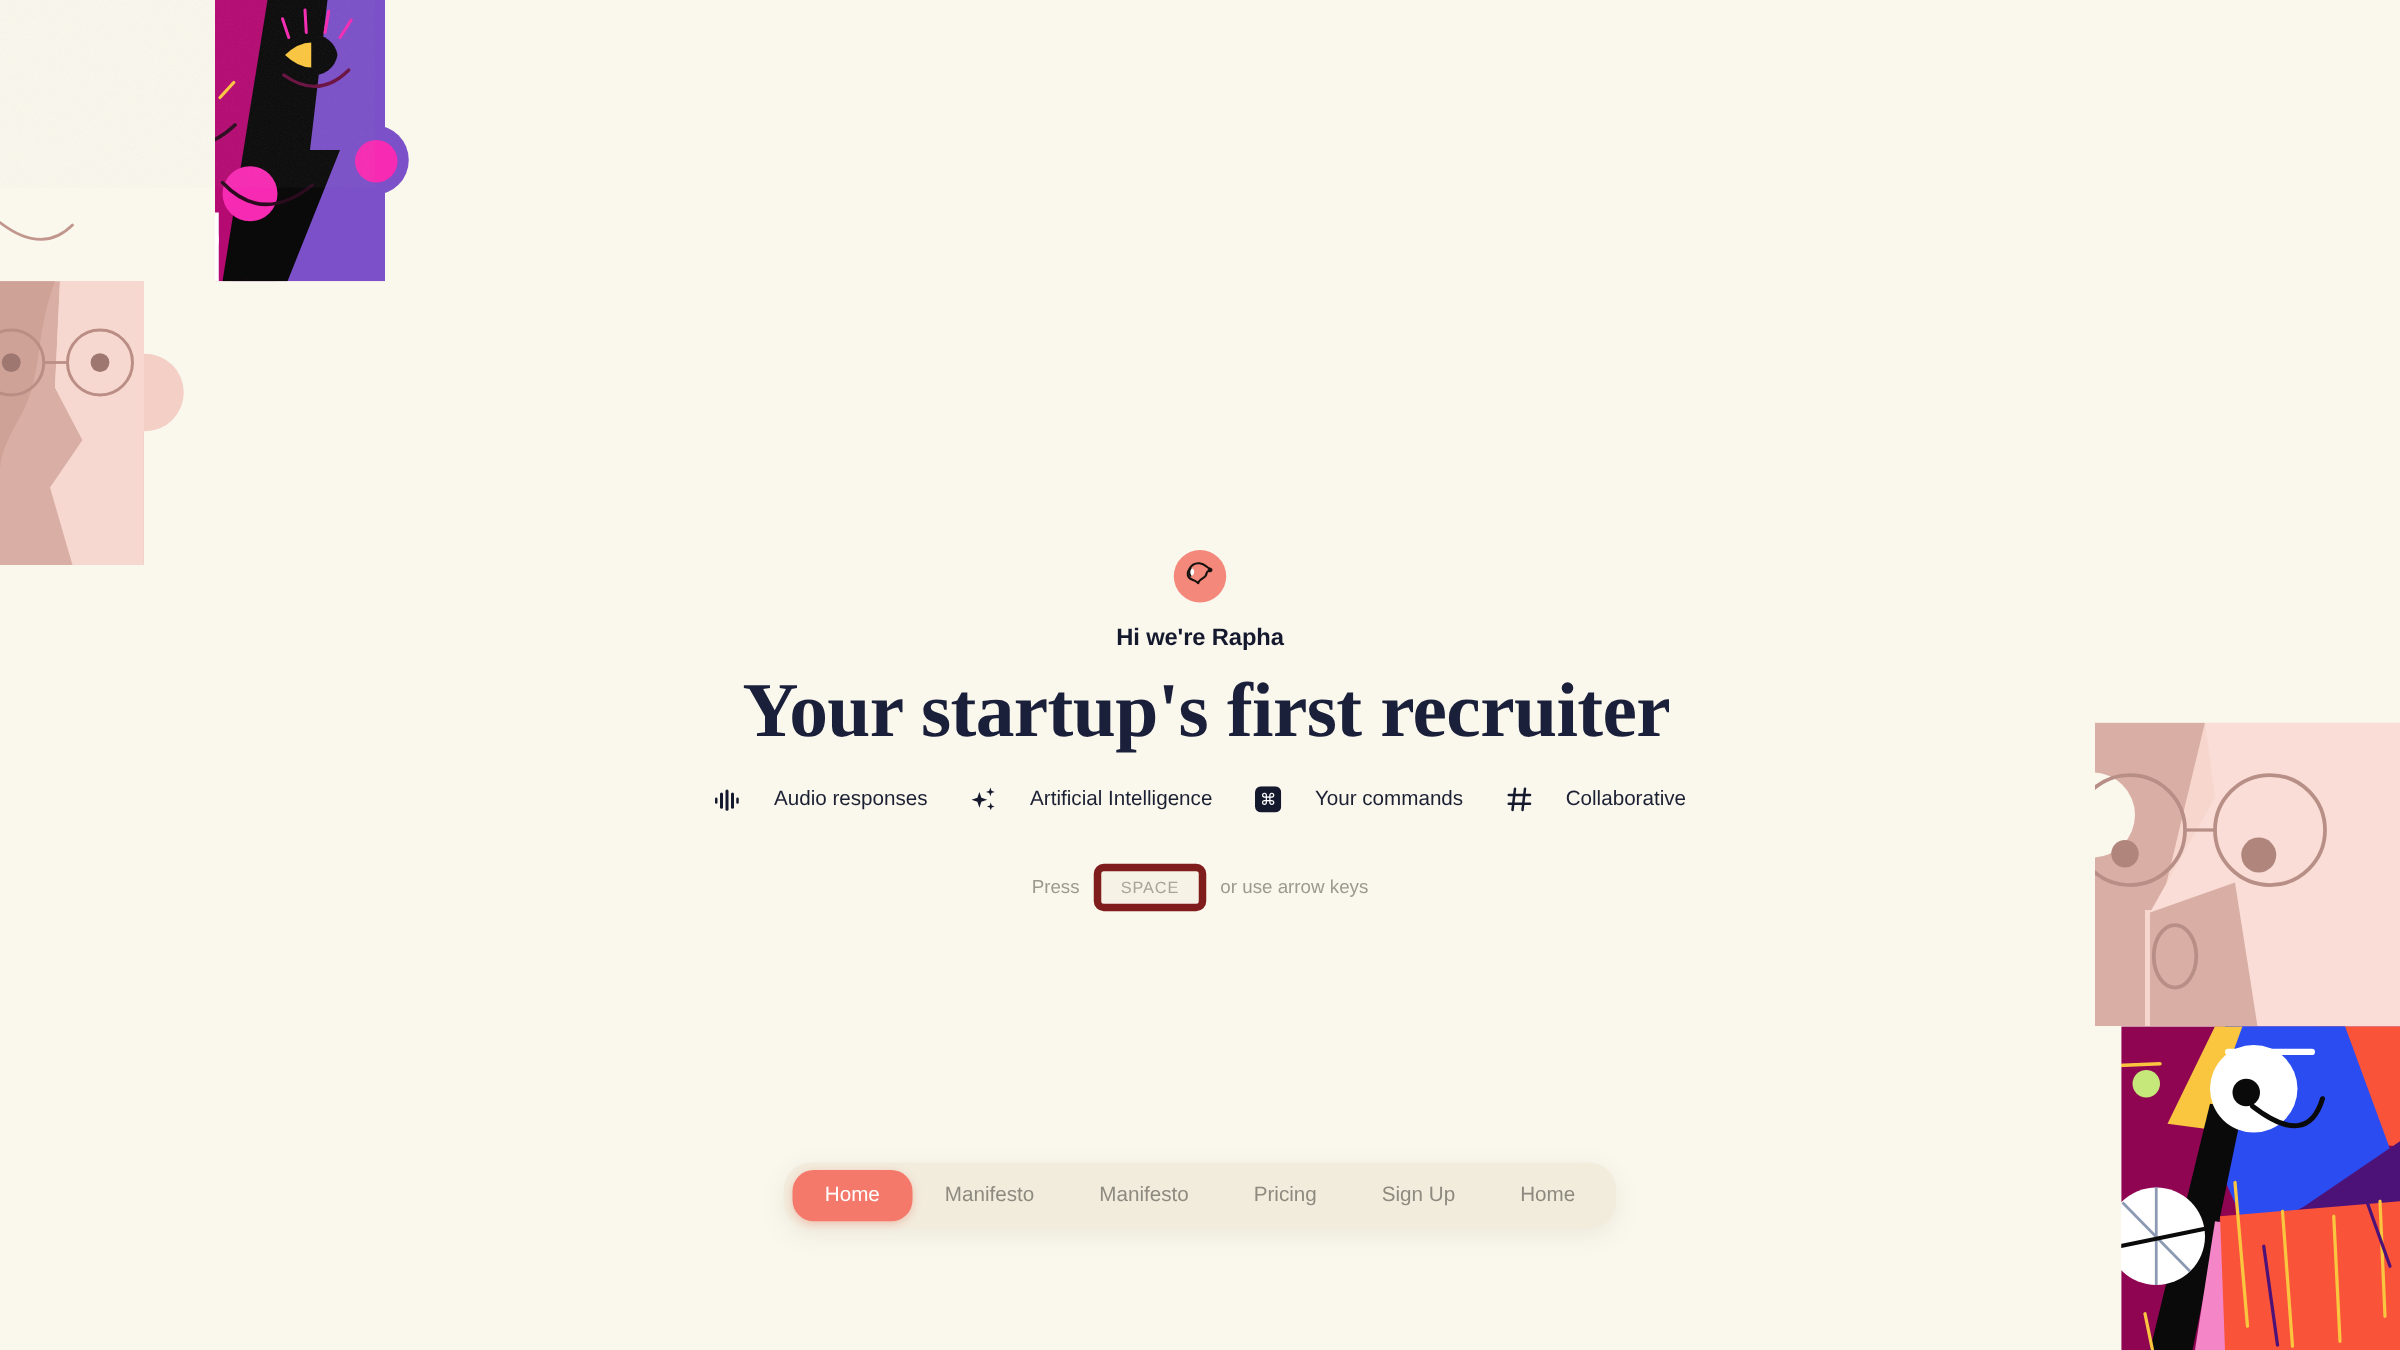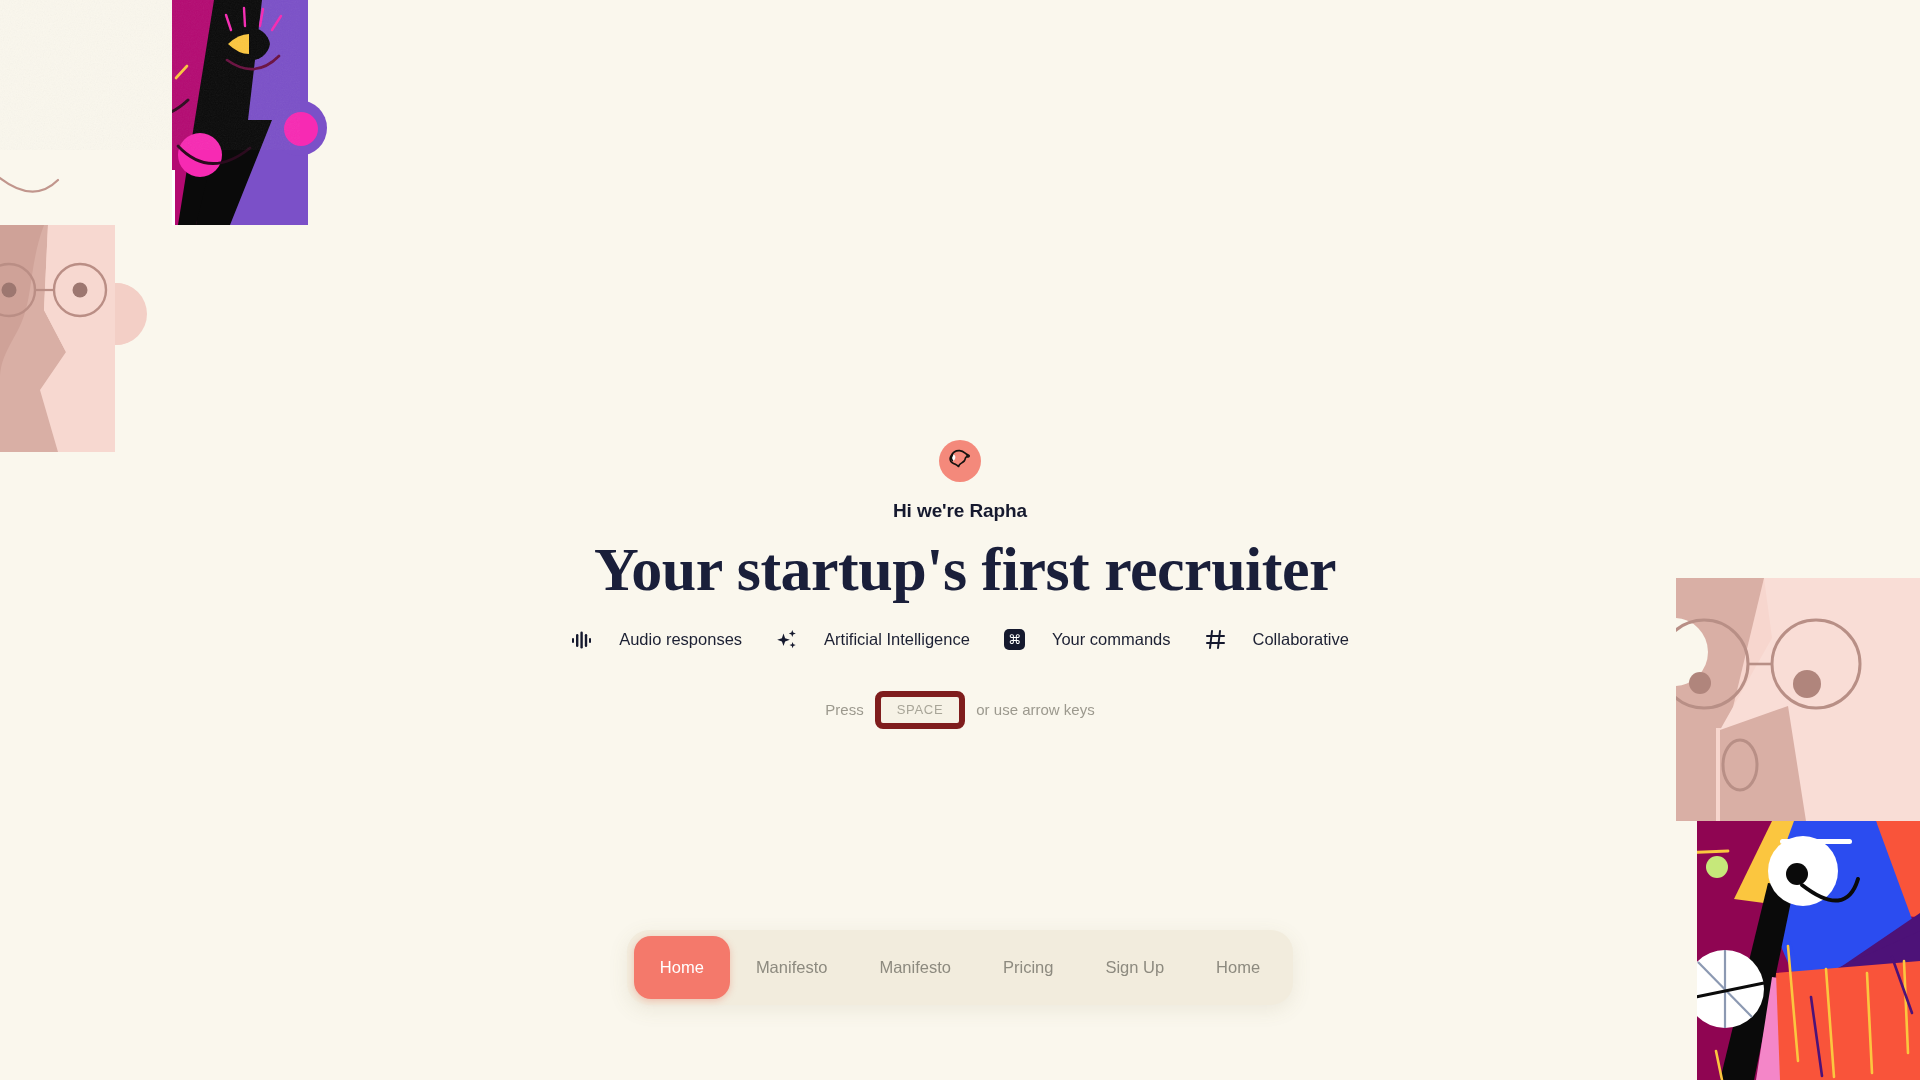--- a/index.html
+++ b/index.html
@@ -143,21 +143,21 @@
   }
   #nav {
     display: flex;
     align-items: center;
     background: #f2ecdd;
     border-radius: 22px;
     padding: 6px 7px;
     box-shadow: 0 5px 20px rgba(120,105,70,.10);
   }
   .nav-item {
-    padding: 22px 26px;
+    padding: 11px 26px;
     font-size: 16.5px;
     color: #8d8a7f;
     border-radius: 17px;
     white-space: nowrap;
     cursor: pointer;
   }
   .nav-item.active {
     background: #f4796b;
     color: #ffffff;
     box-shadow: 0 2px 7px rgba(230,110,90,.35);

